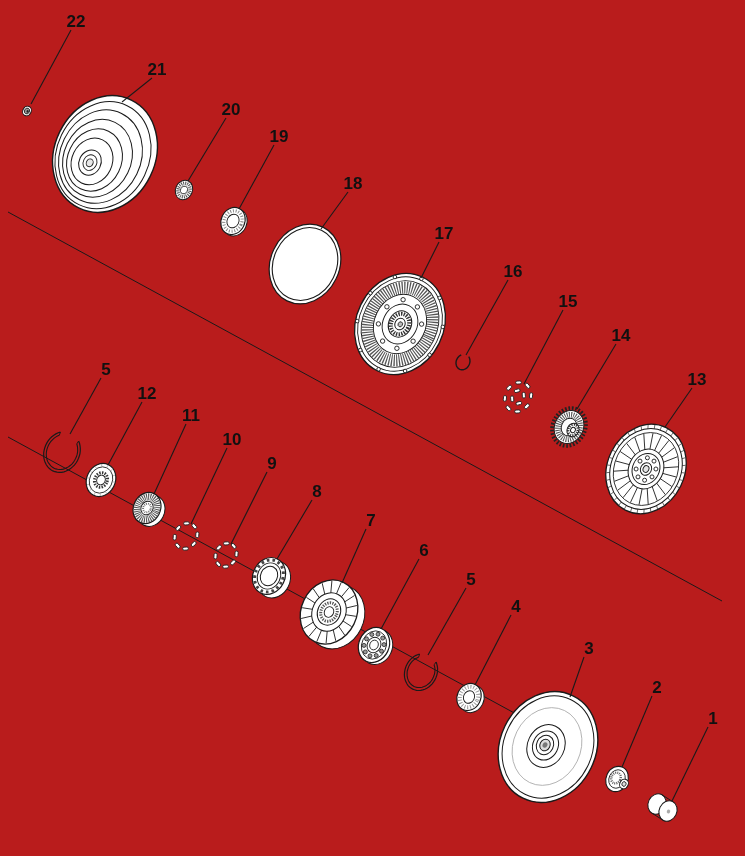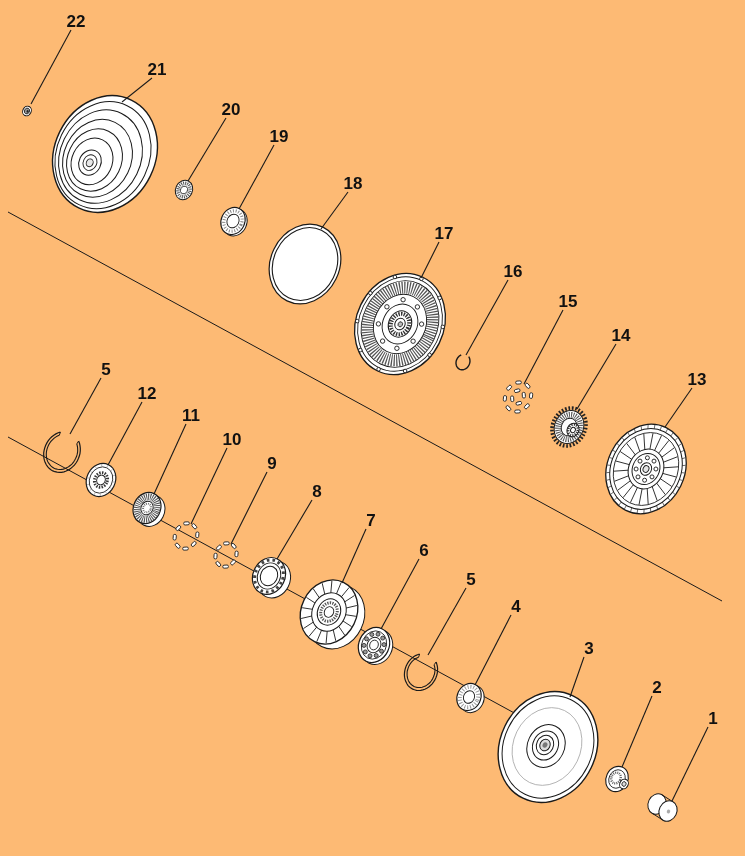--- a/index.html
+++ b/index.html
@@ -1,16 +1,16 @@
 <!DOCTYPE html>
 <html><head>
 <meta charset="utf-8">
 <style>
   html,body{margin:0;padding:0;background:#ffffff;}
-  .stage{position:relative;width:745px;height:856px;background:#fdba74;overflow:hidden;font-family:"Liberation Sans",sans-serif;}
+  .stage{position:relative;width:745px;height:856px;background:#b91c1c;overflow:hidden;font-family:"Liberation Sans",sans-serif;}
   svg{display:block;}
   svg text{font-family:"Liberation Sans","DejaVu Sans",sans-serif;font-weight:bold;}
 </style>
 </head>
 <body>
 
 <div class="stage">
   <svg id="diagram-svg" width="745" height="856" viewBox="0 0 745 856">
       <g>
         <line x1="8" y1="212" x2="722" y2="601" stroke="#1a1a1a" stroke-width="1"></line>

